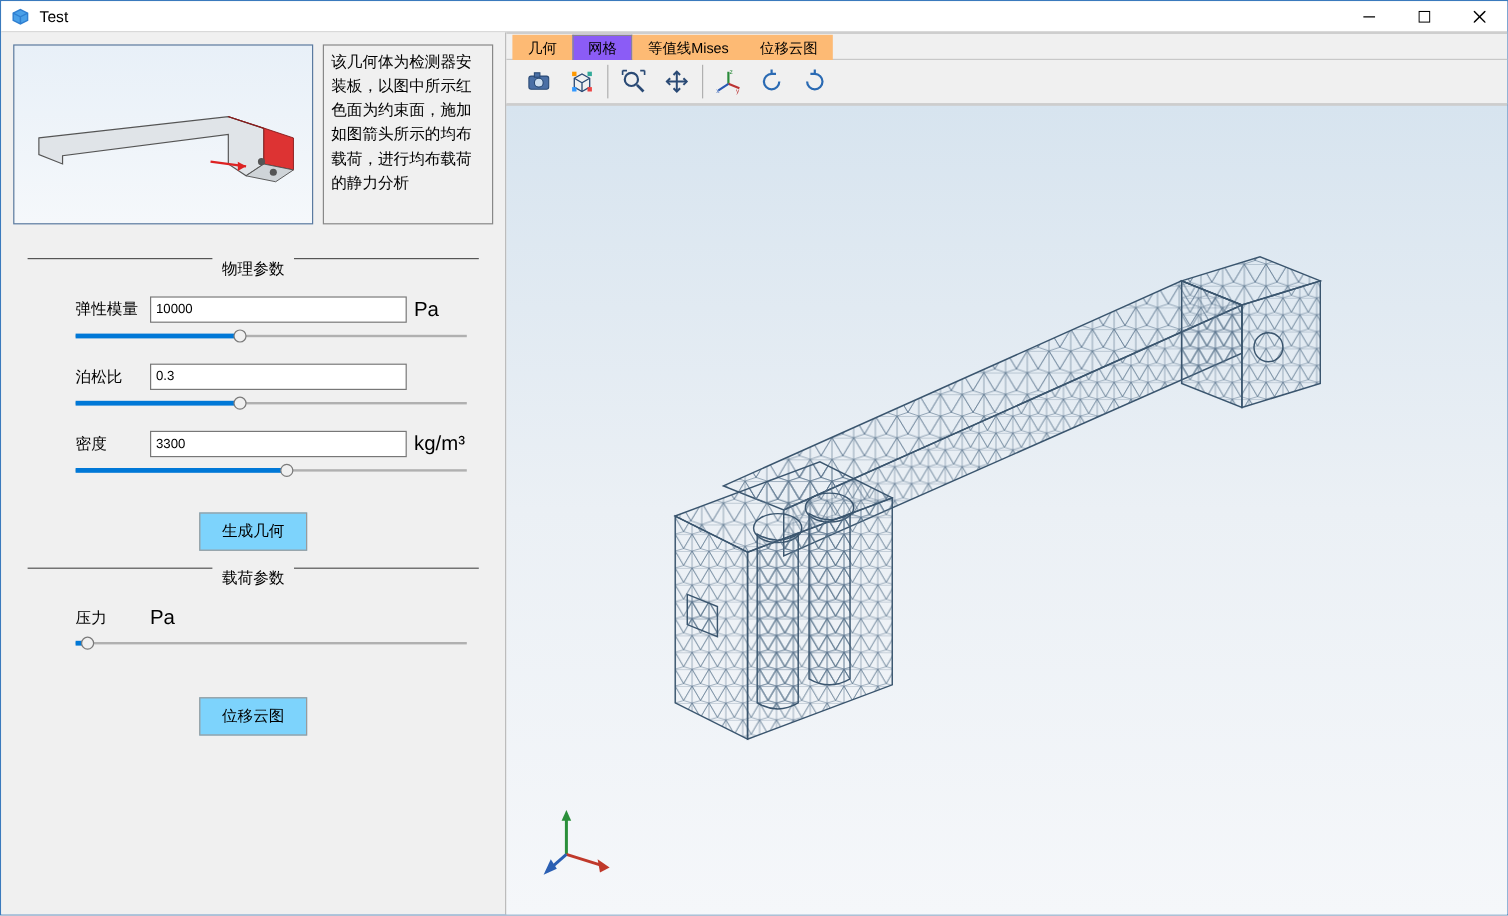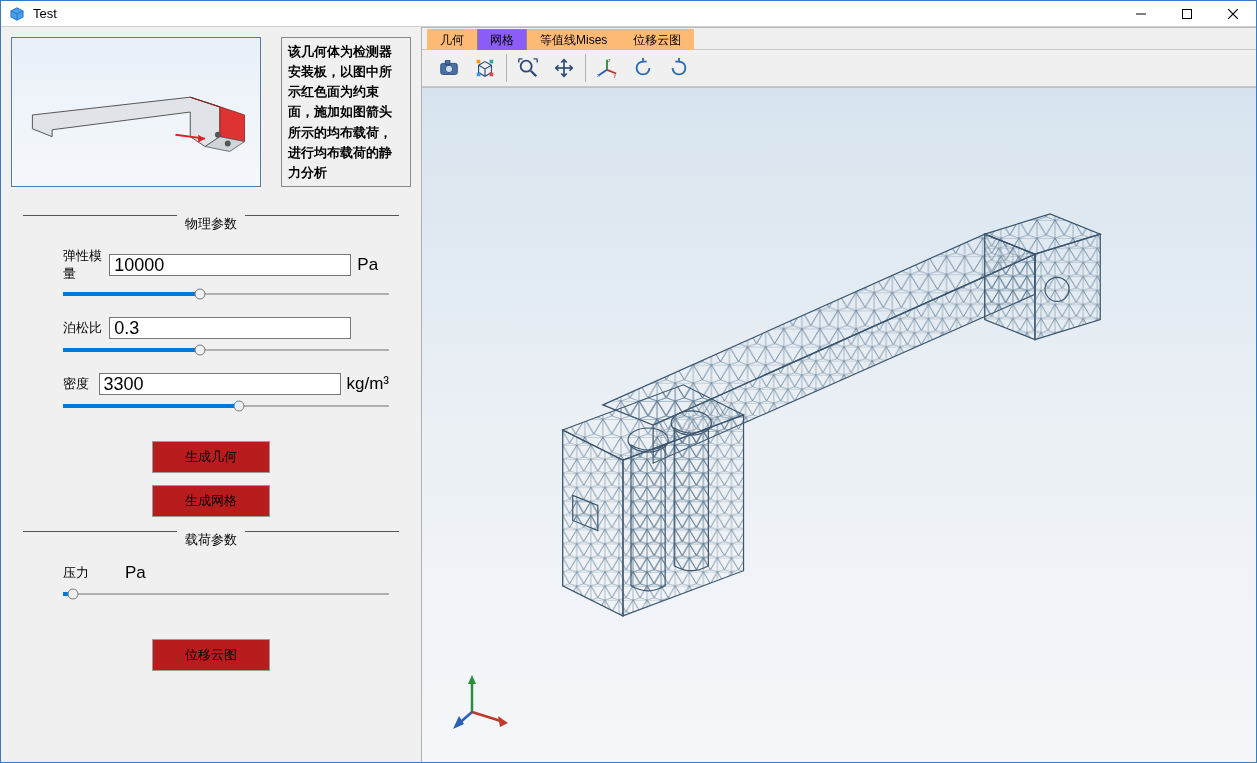--- a/index.html
+++ b/index.html
@@ -42,21 +42,21 @@
   .client {
     flex: 1; display: flex;
   }
   
   .left-panel {
     width: 420px; height: 100%;
     padding: 10px 2px 0 2px;
     display: flex; flex-direction: column;
     background: #f0f0f0;
   }
-  .top-row { display: flex; gap: 20px; padding: 0 8px; height: 164px; font-weight: bold;}
+  .top-row { display: flex; gap: 8px; padding: 0 8px; height: 164px;}
   .thumb-box {
     width: 250px; height: 150px;
     border: 1px solid #5a7aa0;
     background: linear-gradient(to bottom, #e8f0f8 0%, #f5f8fb 100%);
     position: relative; overflow: hidden;
   }
   .desc-box {
     flex: 1; height: 150px;
     border: 1px solid #888;
     background: #f0f0f0;
@@ -80,21 +80,21 @@
 
   .param-row {
     display: flex; align-items: center;
     margin: 14px 10px 0 40px;
     gap: 6px;
   }
   .param-row .label { width: 56px; text-align: left; font-size: 13px; }
   .param-row input[type=text] {
     flex: 1; height: 22px;
     border: 1px solid #777;
-    padding: 0 4px; font-size: 18px;
+    padding: 0 4px; font-size: 11px;
     background: #fff;
   }
   .param-row .unit { font-size: 17px; width: 44px; }
   .slider-wrap {
     margin: 2px 10px 0 40px;
   }
   .slider {
     position: relative; height: 18px;
     display: flex; align-items: center;
   }
@@ -106,22 +106,22 @@
     position: absolute; top: -1px; left: 0;
   }
   .slider .thumb {
     position: absolute; top: 50%; transform: translate(-50%, -50%);
     width: 11px; height: 11px; border-radius: 50%;
     background: #f0f0f0; border: 1px solid #7a7a7a;
   }
 
   .btn-row { display: flex; justify-content: center; margin-top: 12px; }
   .btn {
-    padding: 6px 32px;
-    background: #b91c1c;
+    padding: 6px 4px;
+    background: #7dd3fc;
     border: 1px solid #9a9a9a;
     font-size: 13px;
     cursor: pointer;
     min-width: 90px;
     text-align: center;
   }
 
   
   .right-panel {
     flex: 1; height: 100%;
@@ -277,23 +277,20 @@
               </div>
               <div class="thumb" style="left:54%"></div>
         </div>
           </div>
       </div>
 
       <div class="section">
         <div class="btn-row">
             <div class="btn">生成几何</div>
           </div>
-        <div class="btn-row">
-            <div class="btn">生成网格</div>
-          </div>
       </div>
 
       <div class="section">
         <div class="sec-title">
             <span>载荷参数</span>
           </div>
         <div class="param-row">
           <span class="label">压力</span>
           <span class="unit">Pa</span>
         </div>

